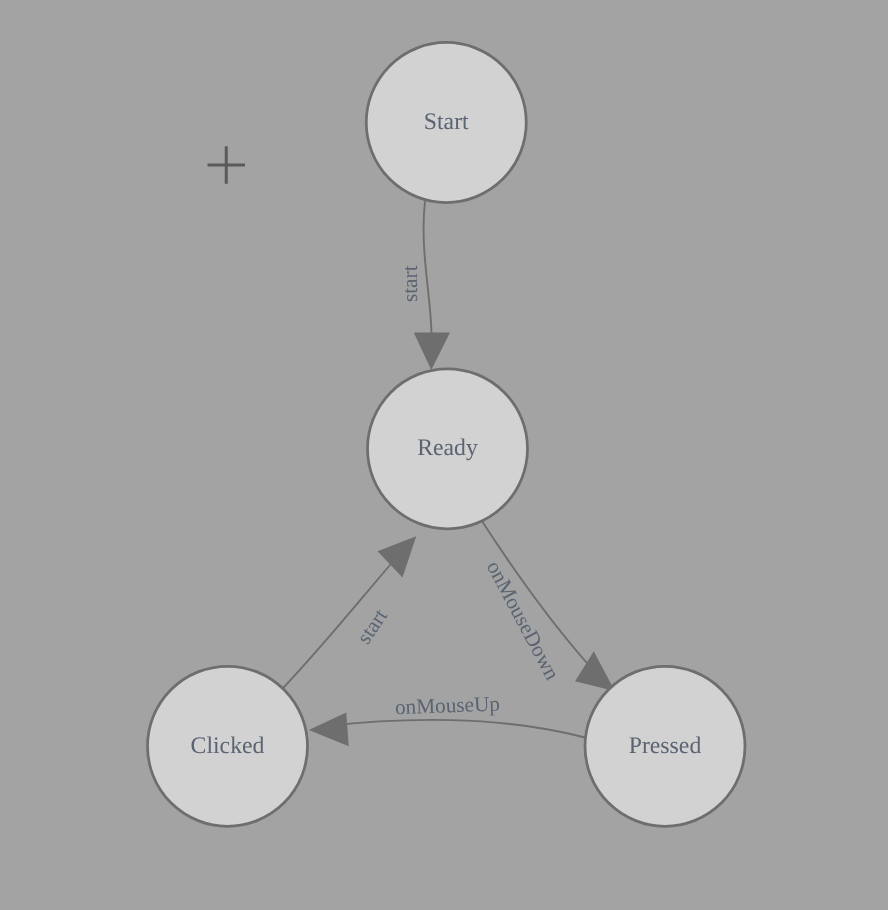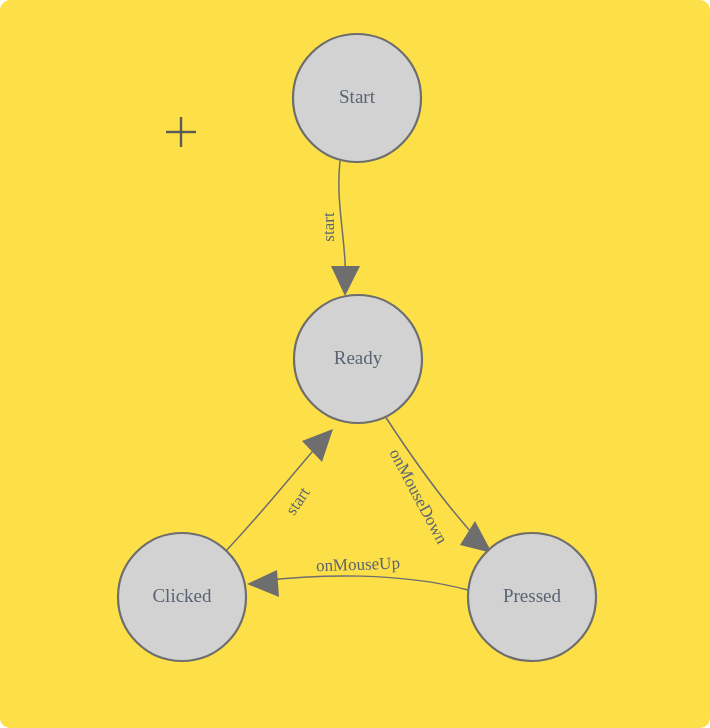--- a/index.html
+++ b/index.html
@@ -10,22 +10,21 @@
   body {
     width: 710px;
     height: 728px;
     overflow: hidden;
     font-family: "Liberation Serif", serif;
   }
   #canvas-wrap {
     position: relative;
     width: 710px;
     height: 728px;
-    background: #fde047;
-    border-radius: 10px;
+    background: #a3a3a3;
   }
   svg#diagram {
     display: block;
     width: 710px;
     height: 728px;
   }
   .node-circle {
     fill: #d2d2d2;
     stroke: #6e6e6e;
     stroke-width: 2.2;

